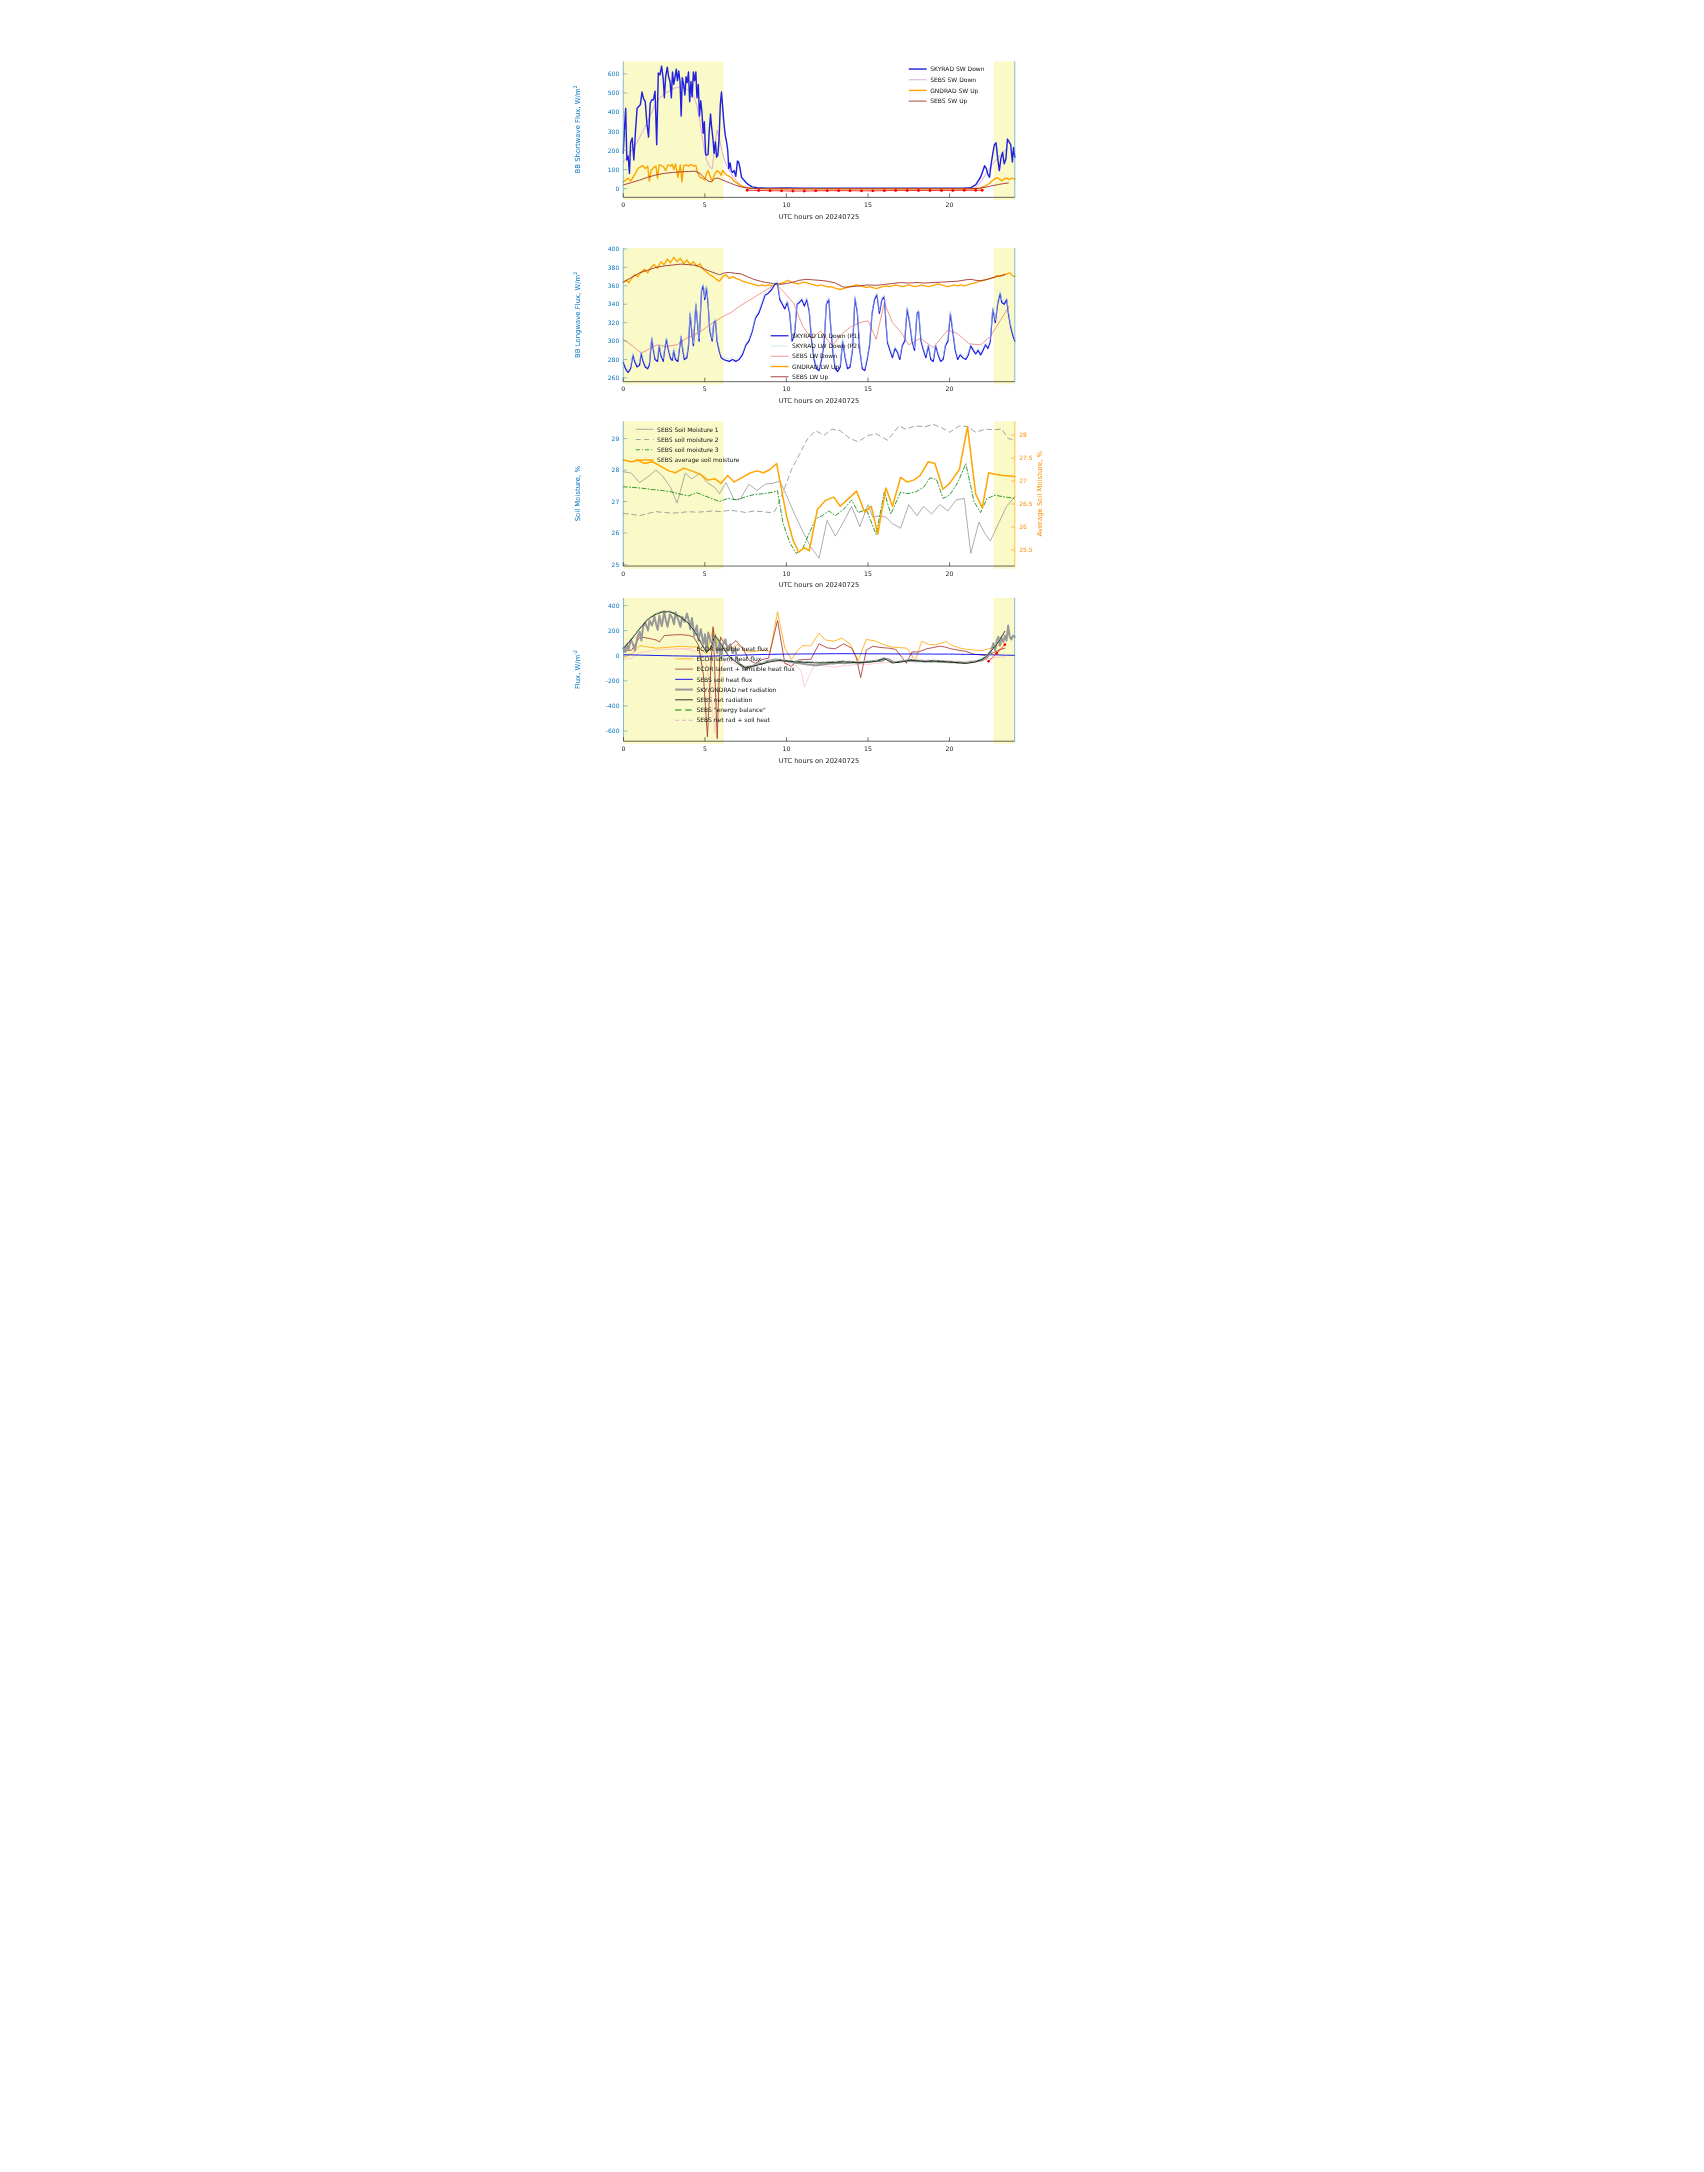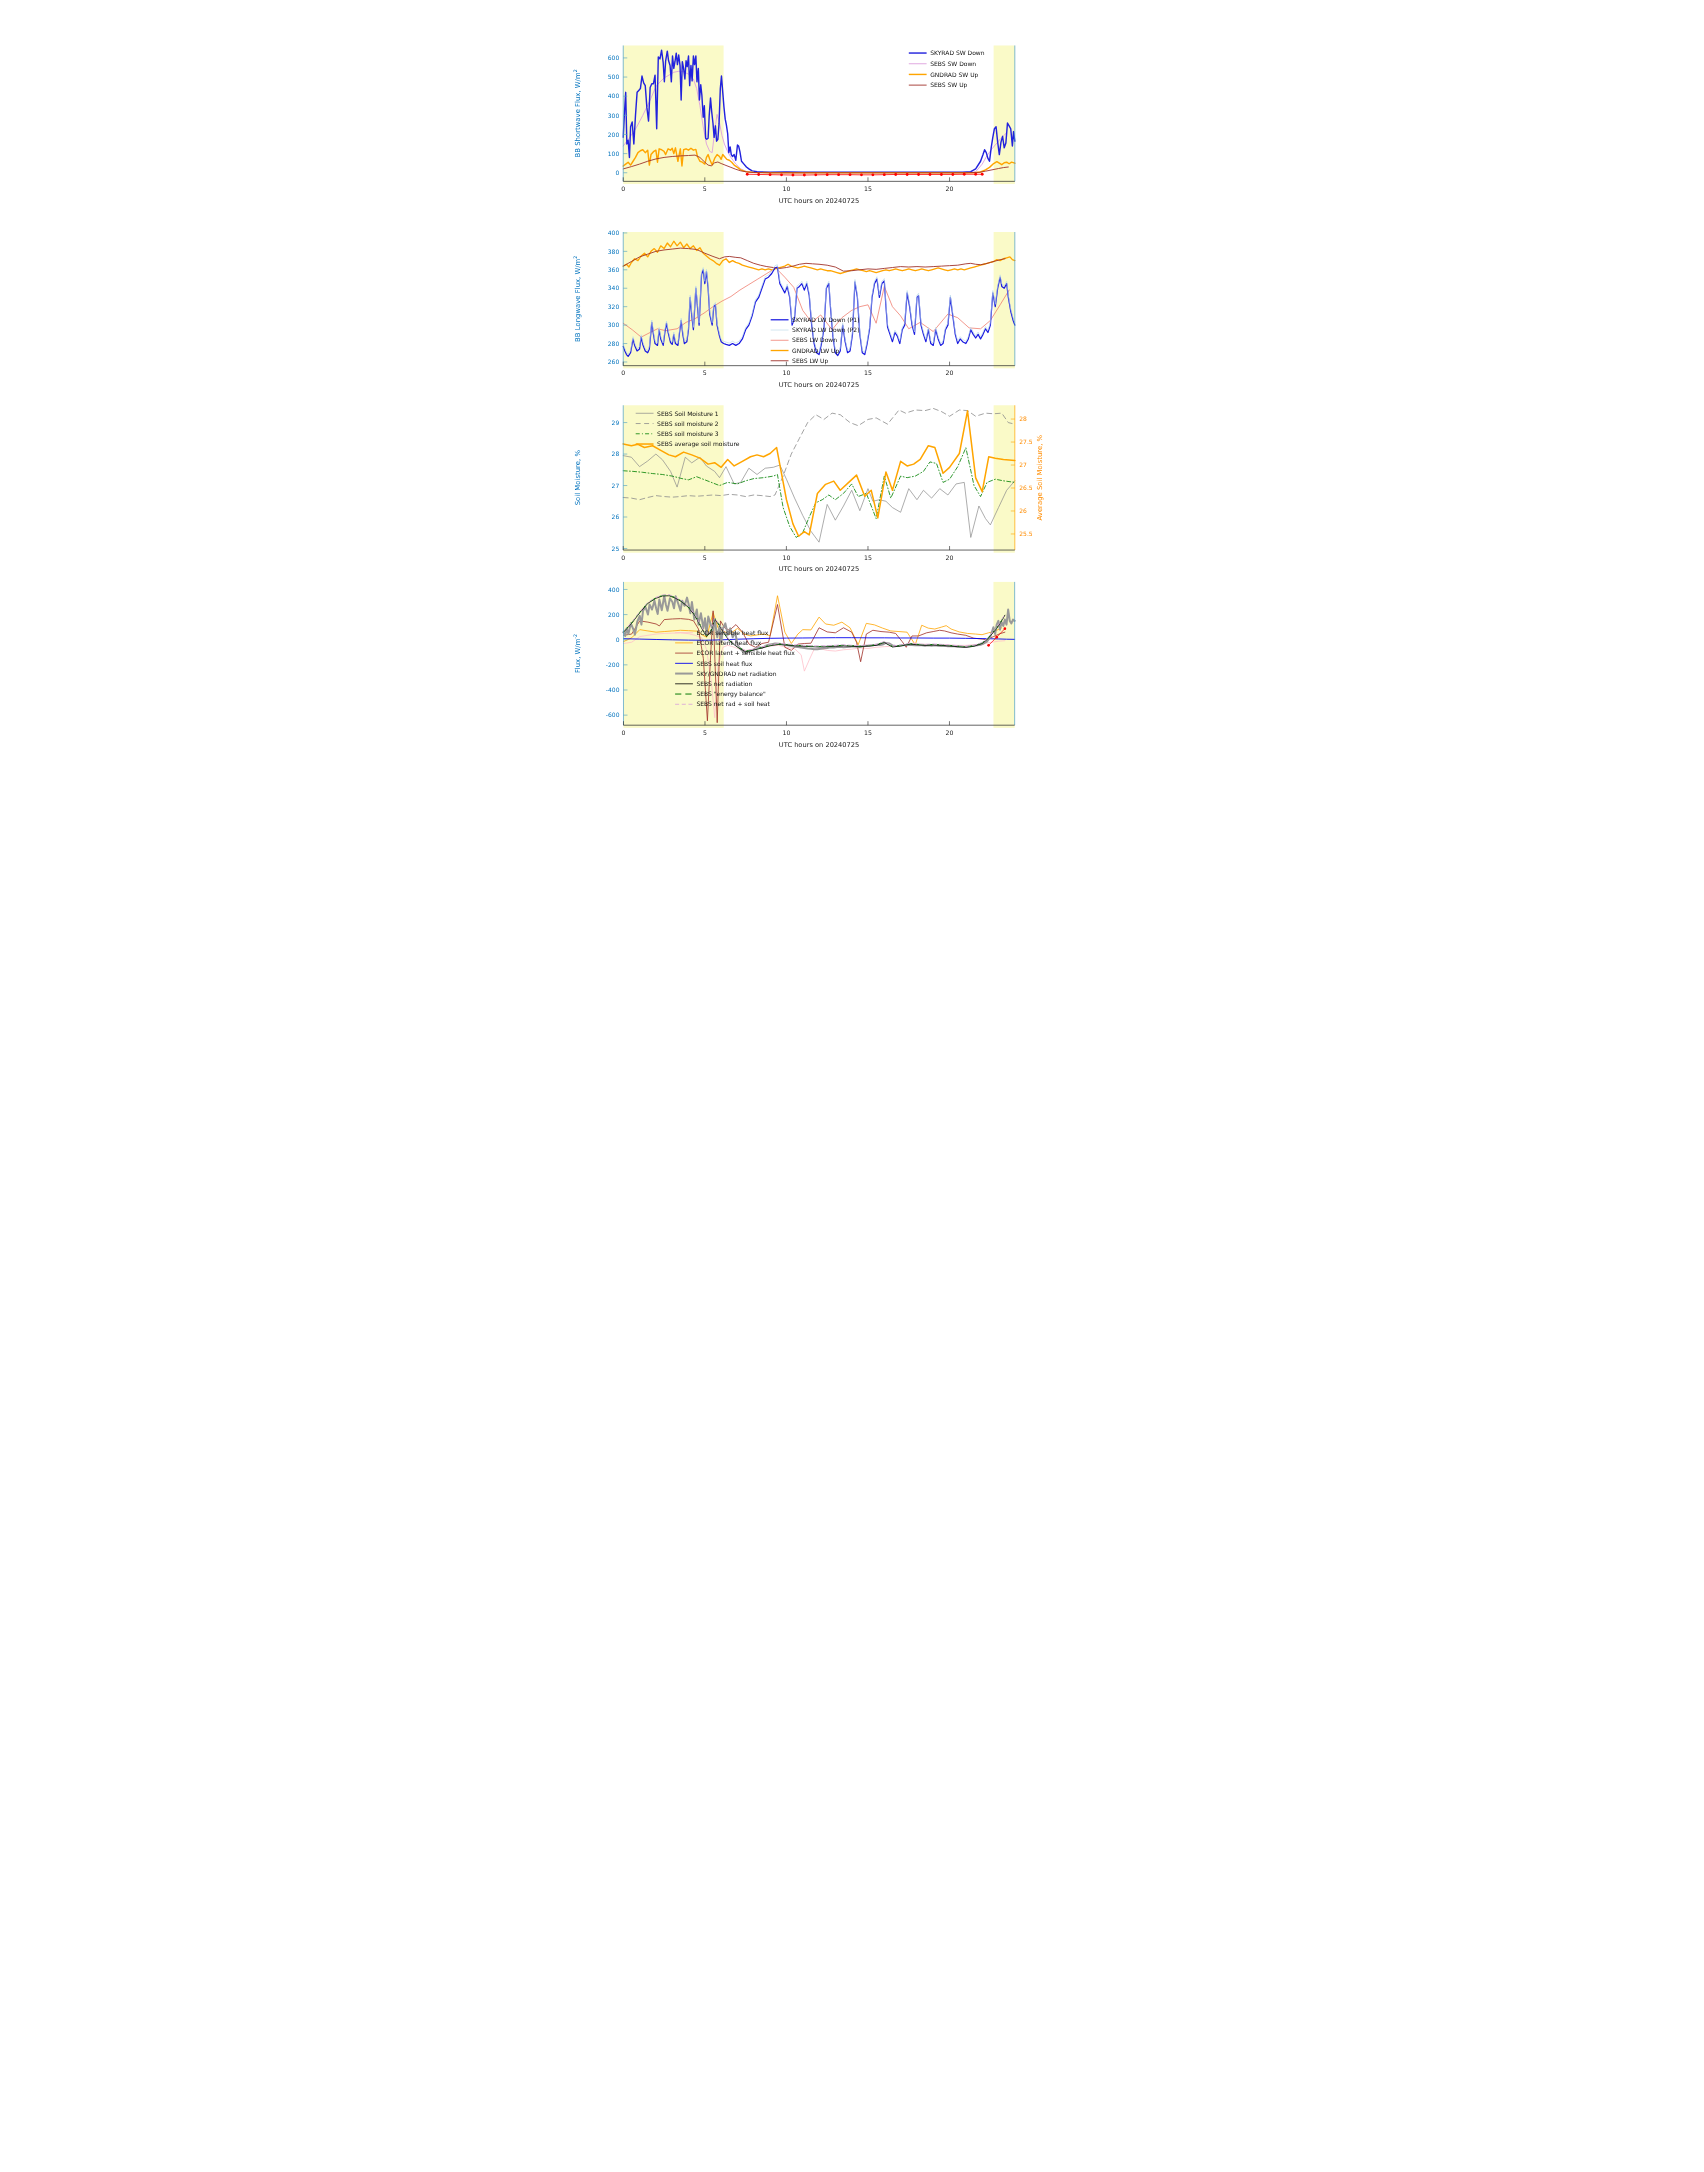--- a/index.html
+++ b/index.html
@@ -1,17 +1,17 @@
 <!DOCTYPE html>
 <html style="font-size:7.1px"><head>
 <meta charset="utf-8">
 <style>
   html,body{margin:0;padding:0;background:#ffffff;}
   body{font-family:"DejaVu Sans","Liberation Sans",sans-serif;}
-  #figure{width:568px;margin:0 auto;padding-top:2.7px;}
+  #figure{width:568px;margin:16px auto;padding-top:2.7px;}
   figure.chart{margin:0;padding:0;}
   svg{display:block;}
 </style>
 </head>
 <body>
 
 <main id="figure">
   <figure class="chart">
     <svg width="568" height="203" viewBox="0 0 1275 455">
         <rect x="124" y="95" width="225.24375000000003" height="311" fill="#FAFAC8"></rect>

